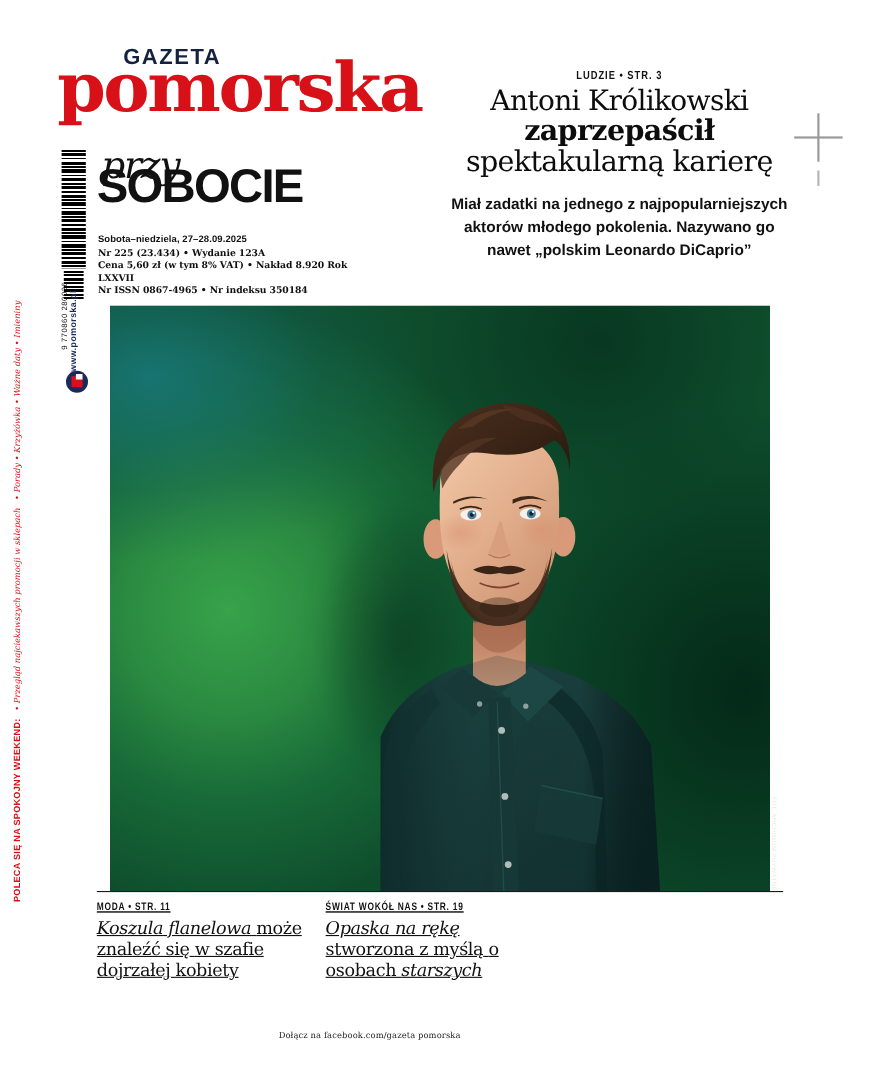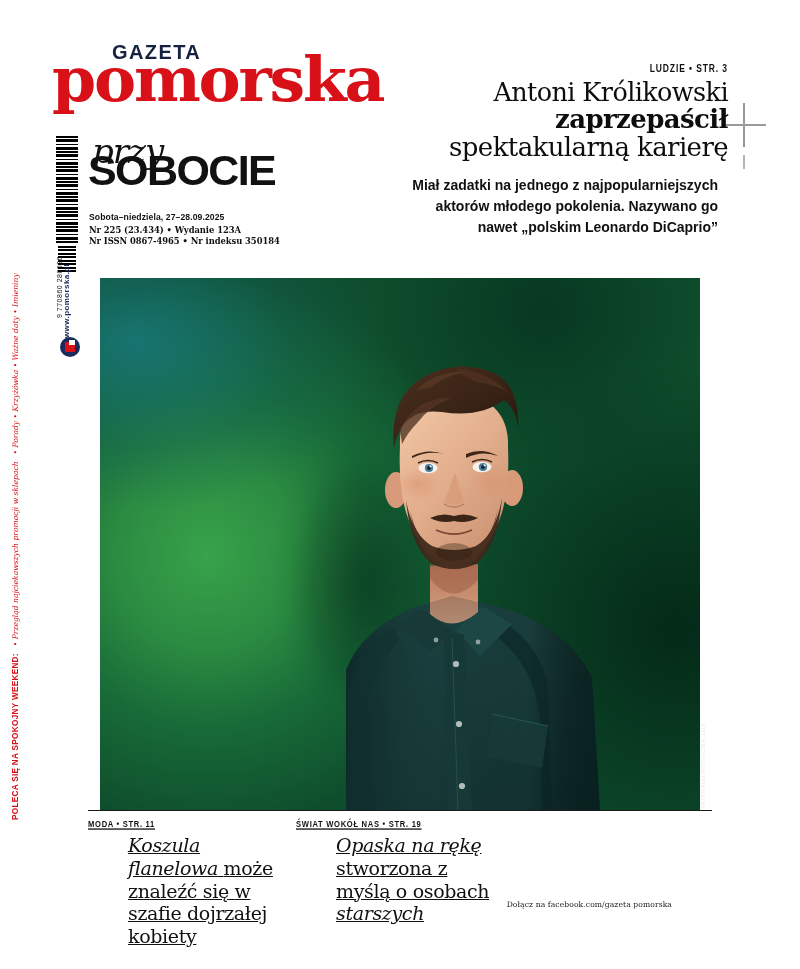--- a/index.html
+++ b/index.html
@@ -241,21 +241,21 @@
     letter-spacing: -0.05px;
     font-weight: bold;
   }
 
   
   .lead {
     position: absolute;
     left: 398px;
     top: 62px;
     width: 330px;
-    text-align: right;
+    text-align: center;
   }
   .lead-kicker {
     font-family: "Liberation Sans", sans-serif;
     font-weight: 700;
     font-size: 8.5px;
     letter-spacing: 0.9px;
     color: #111;
     transform: scaleY(1.25);
     transform-origin: center top;
     margin-bottom: 7px;
@@ -370,45 +370,44 @@
     font-weight: 700;
     font-size: 7.6px;
     letter-spacing: 0.7px;
     color: #111;
     transform: scaleY(1.3);
     transform-origin: left top;
     margin-bottom: 7px;
   }
   .teaser-title {
     font-family: "DejaVu Serif", serif;
-    font-size: 19px;
+    font-size: 16px;
     line-height: 1.2;
     color: #111;
     letter-spacing: -0.35px;
-    margin-left: 40px;
   }
   .teaser-title .it { font-style: italic; }
   .teaser-title span { display: inline; }
   .t-line { display: block; }
 
   .rule-top {
     position: absolute;
     left: 88px;
     top: 810px;
     width: 624px;
     height: 1px;
     background: #1a1a1a;
   }
 
   .footer {
     position: absolute;
     left: 0;
-    top: 900px;
+    top: 937px;
     width: 672px;
-    text-align: right;
+    text-align: center;
     font-family: "DejaVu Serif", serif;
     font-size: 7.6px;
     color: #222;
     letter-spacing: 0.1px;
   }
 </style>
 </head>
 <body>
 
 <div class="page">
@@ -439,20 +438,21 @@
   </div>
 
   <div class="flag-block">
     <div class="flag-przy">przy</div>
     <div class="flag-sobocie">SOBOCIE</div>
   </div>
 
   <div class="imprint">
     <div class="imprint-date">Sobota–niedziela, 27–28.09.2025</div>
     <div class="imprint-line">Nr 225 (23.434) • Wydanie 123A</div>
+    <div class="imprint-line">Cena 5,60 zł (w tym 8% VAT) • Nakład 8.920 Rok LXXVII</div>
     <div class="imprint-line">Nr ISSN 0867-4965 • Nr indeksu 350184</div>
   </div>
 
   <div class="lead">
     <div class="lead-kicker">LUDZIE • STR. 3</div>
     <div class="lead-h1">
       <span class="lead-l1">Antoni Królikowski</span>
       <span class="lead-l2">zaprzepaścił</span>
       <span class="lead-l3">spektakularną karierę</span>
     </div>

